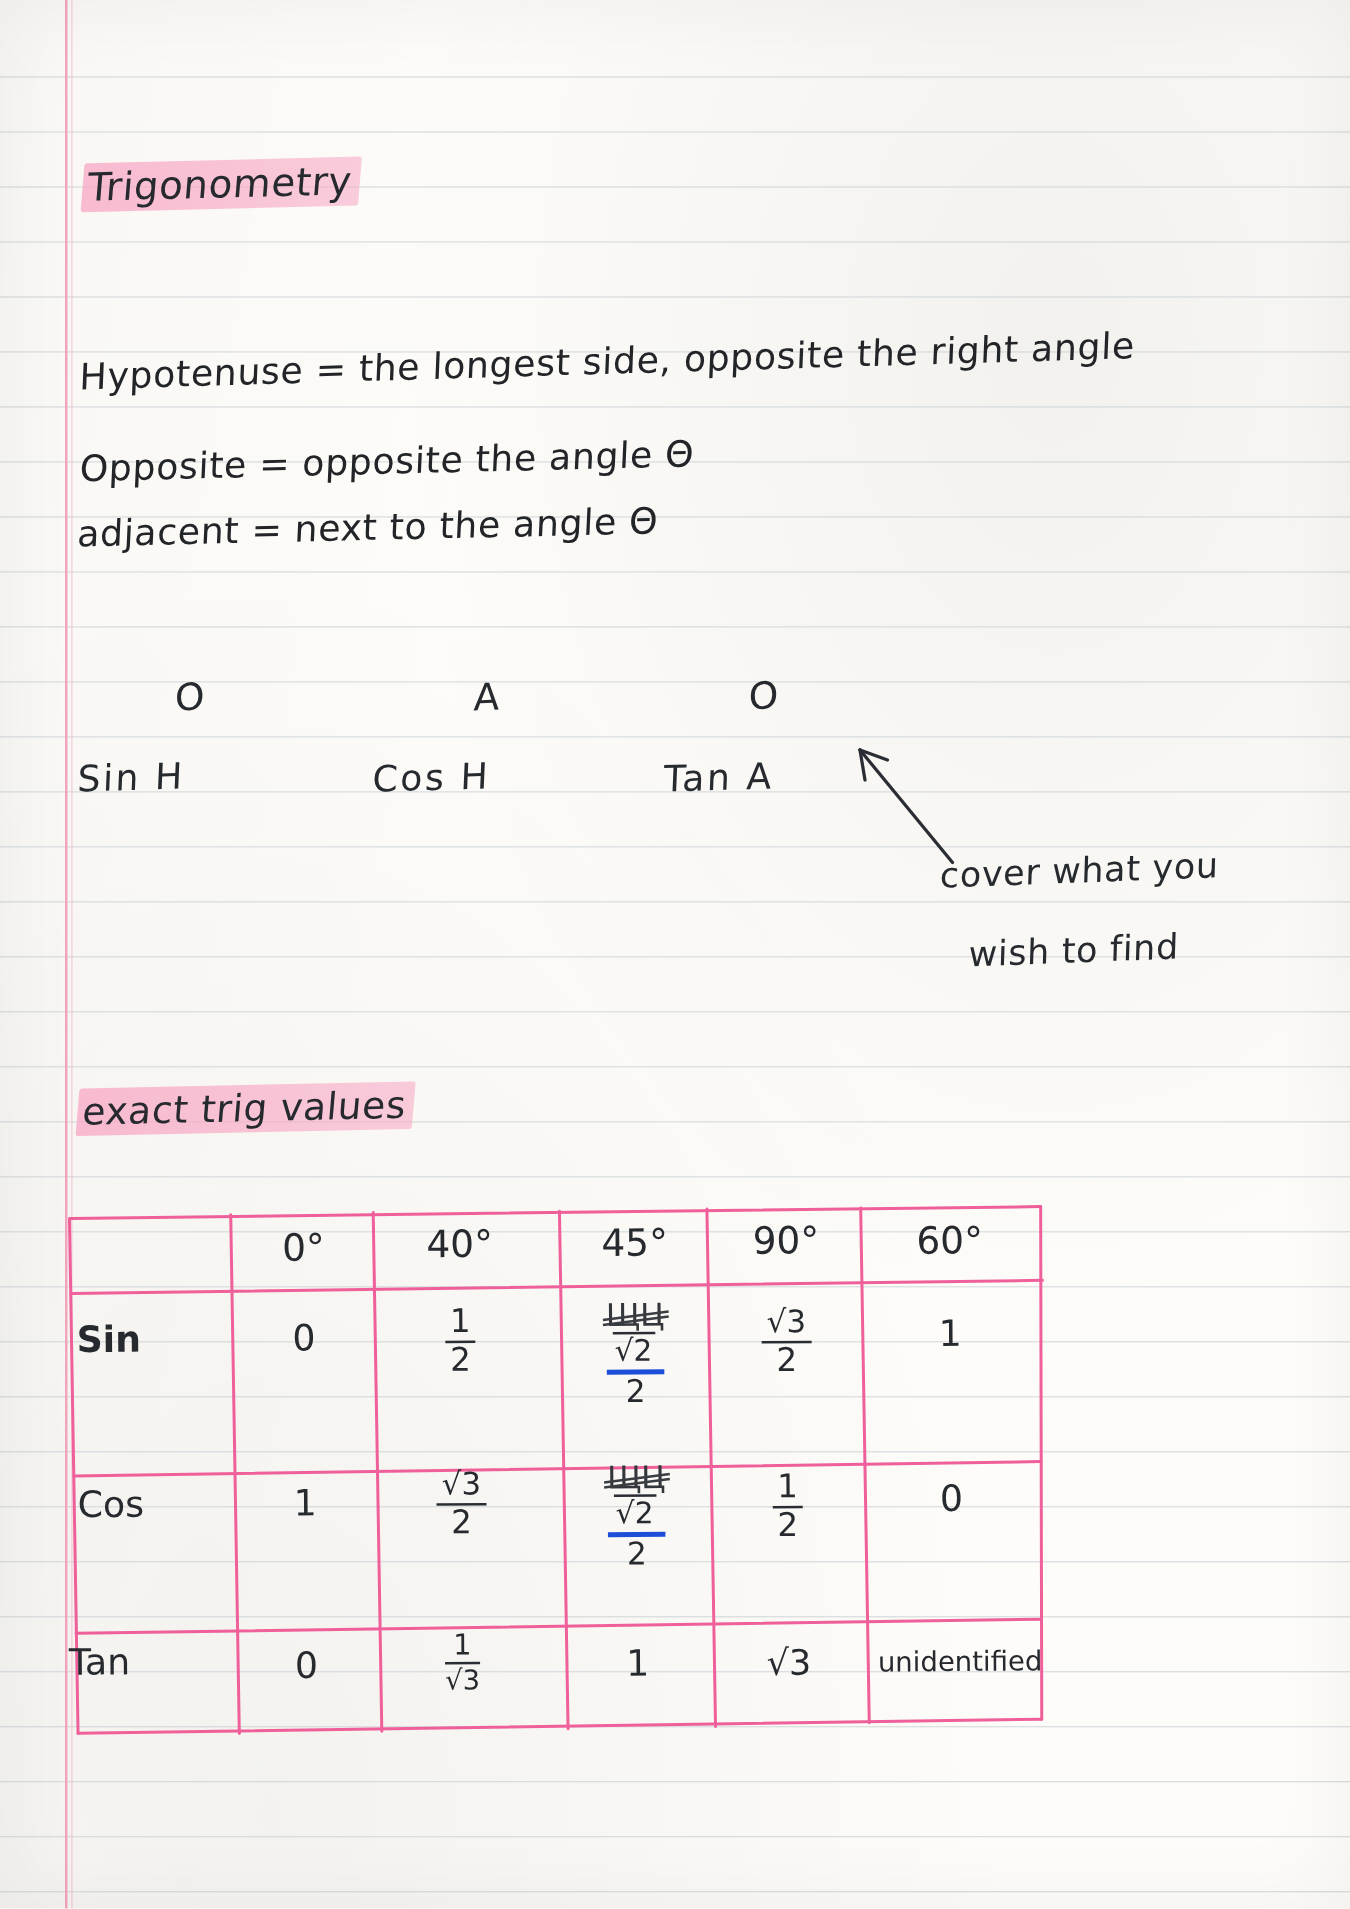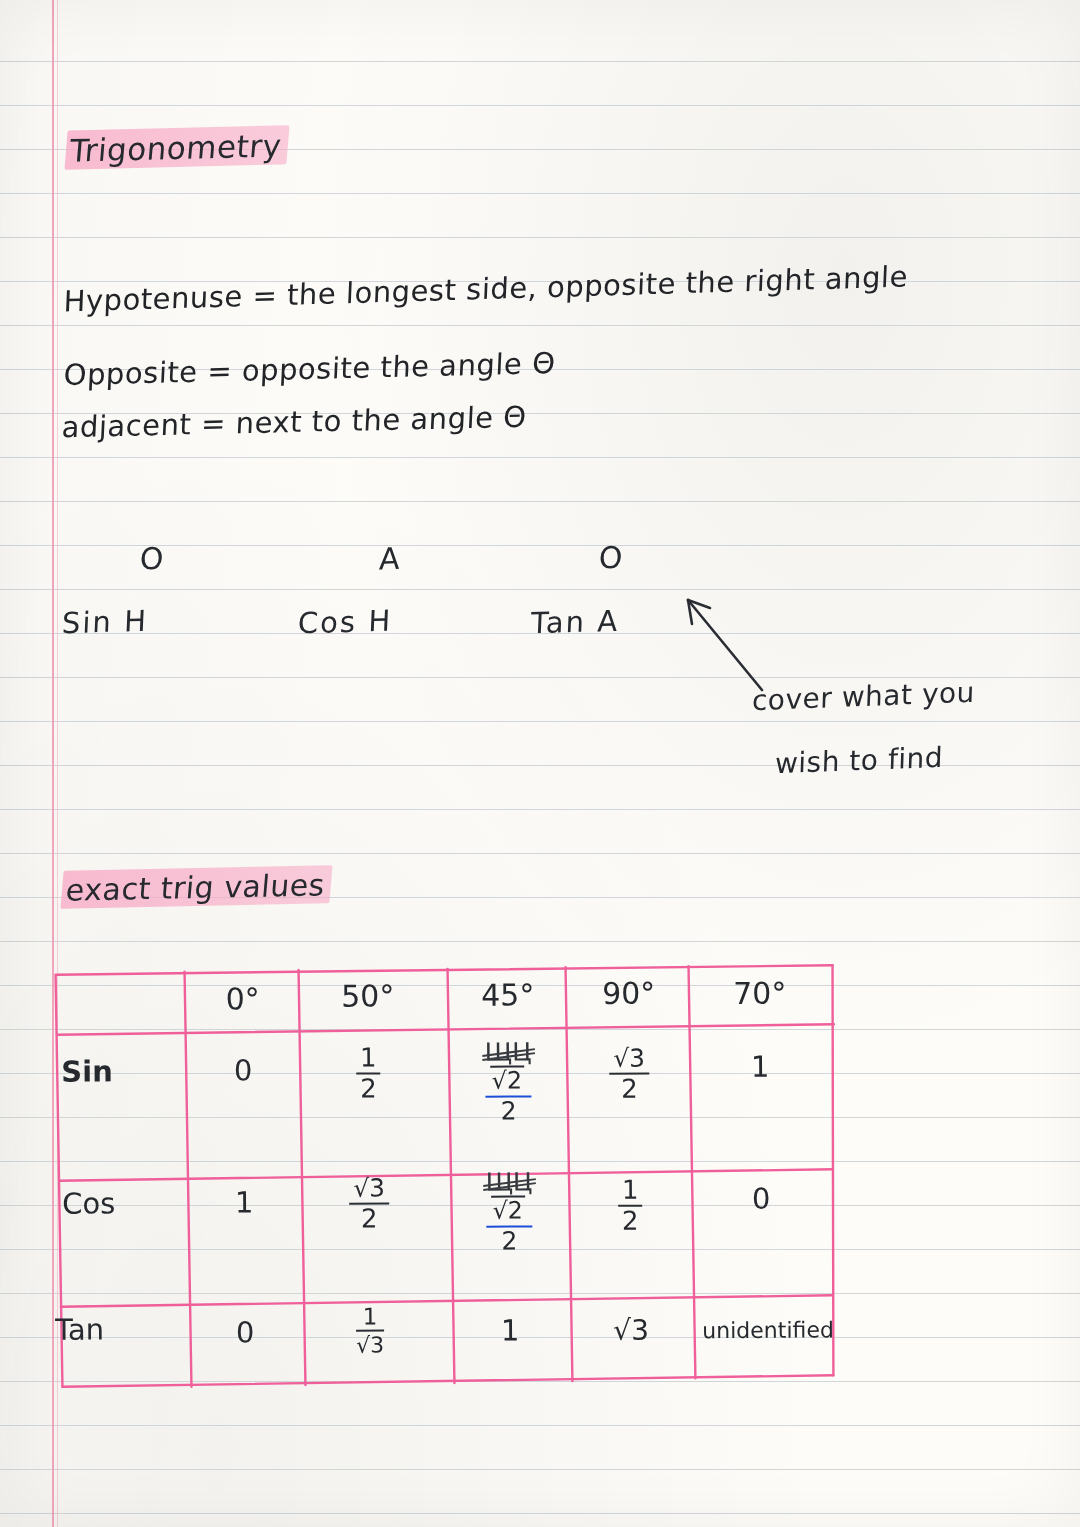--- a/index.html
+++ b/index.html
@@ -168,21 +168,21 @@
   .frac .den { display: block; padding-top: 1px; }
 
   .nested {
     display: inline-block;
     text-align: center;
     line-height: 1.05;
     font-size: 25px;
   }
   .nested .topfrac {
     display: block;
-    border-bottom: 2px solid #1d4ed8;
+    border-bottom: 4px solid #1d4ed8;
     padding-bottom: 1px;
   }
   .nested .botnum { display: block; padding-top: 1px; }
 
   .strike {
     position: relative;
     display: inline-block;
     color: #33363b;
   }
   .strike::after {
@@ -291,24 +291,24 @@
 
         <path d="M132 4 L136 419"></path>
         <path d="M246 3 L250 418"></path>
         <path d="M395 3 L399 417"></path>
         <path d="M513 2 L517 416"></path>
         <path d="M636 2 L640 414"></path>
       </g>
     </svg>
 
     <div class="cell hdr" style="top:14px; left:150px; width:80px;">0°</div>
-    <div class="cell hdr" style="top:12px; left:255px; width:120px;">50°</div>
+    <div class="cell hdr" style="top:12px; left:255px; width:120px;">40°</div>
     <div class="cell hdr" style="top:12px; left:400px; width:110px;">45°</div>
     <div class="cell hdr" style="top:11px; left:520px; width:112px;">90°</div>
-    <div class="cell hdr" style="top:12px; left:642px; width:130px;">70°</div>
+    <div class="cell hdr" style="top:12px; left:642px; width:130px;">60°</div>
 
     <div class="rowlabel" style="top:86px; left:8px;font-weight:bold;">Sin</div>
     <div class="rowlabel" style="top:218px; left:8px;">Cos</div>
     <div class="rowlabel" style="top:344px; left:0;">Tan</div>
 
     <div class="cell" style="top:86px; left:150px; width:80px;">0</div>
 
     <div class="cell" style="top:78px; left:255px; width:120px;">
       <span class="frac"><span class="num">1</span><span class="den">2</span></span>
     </div>

